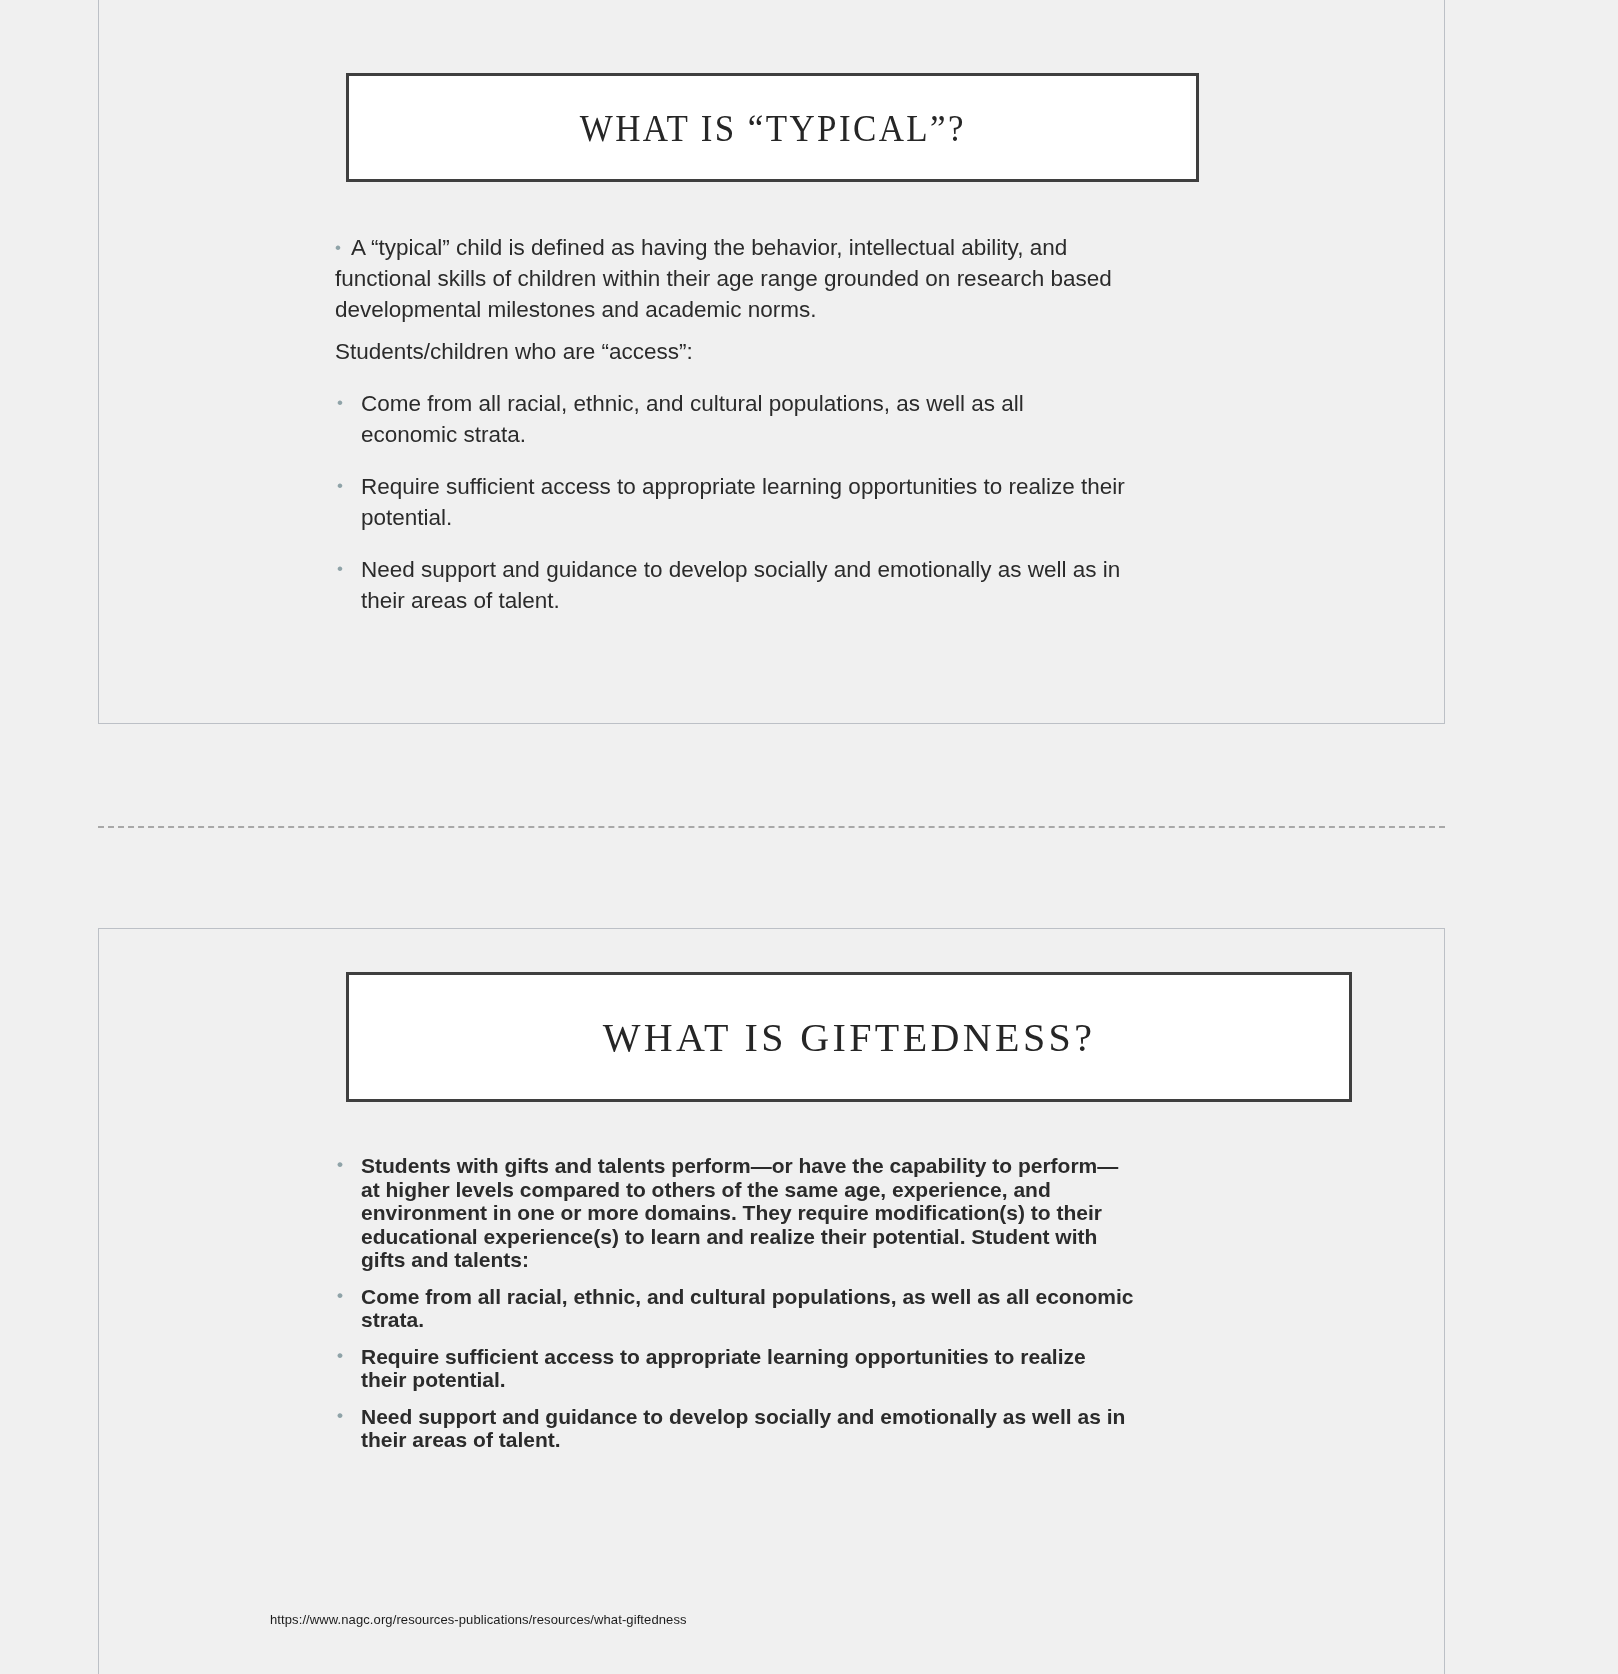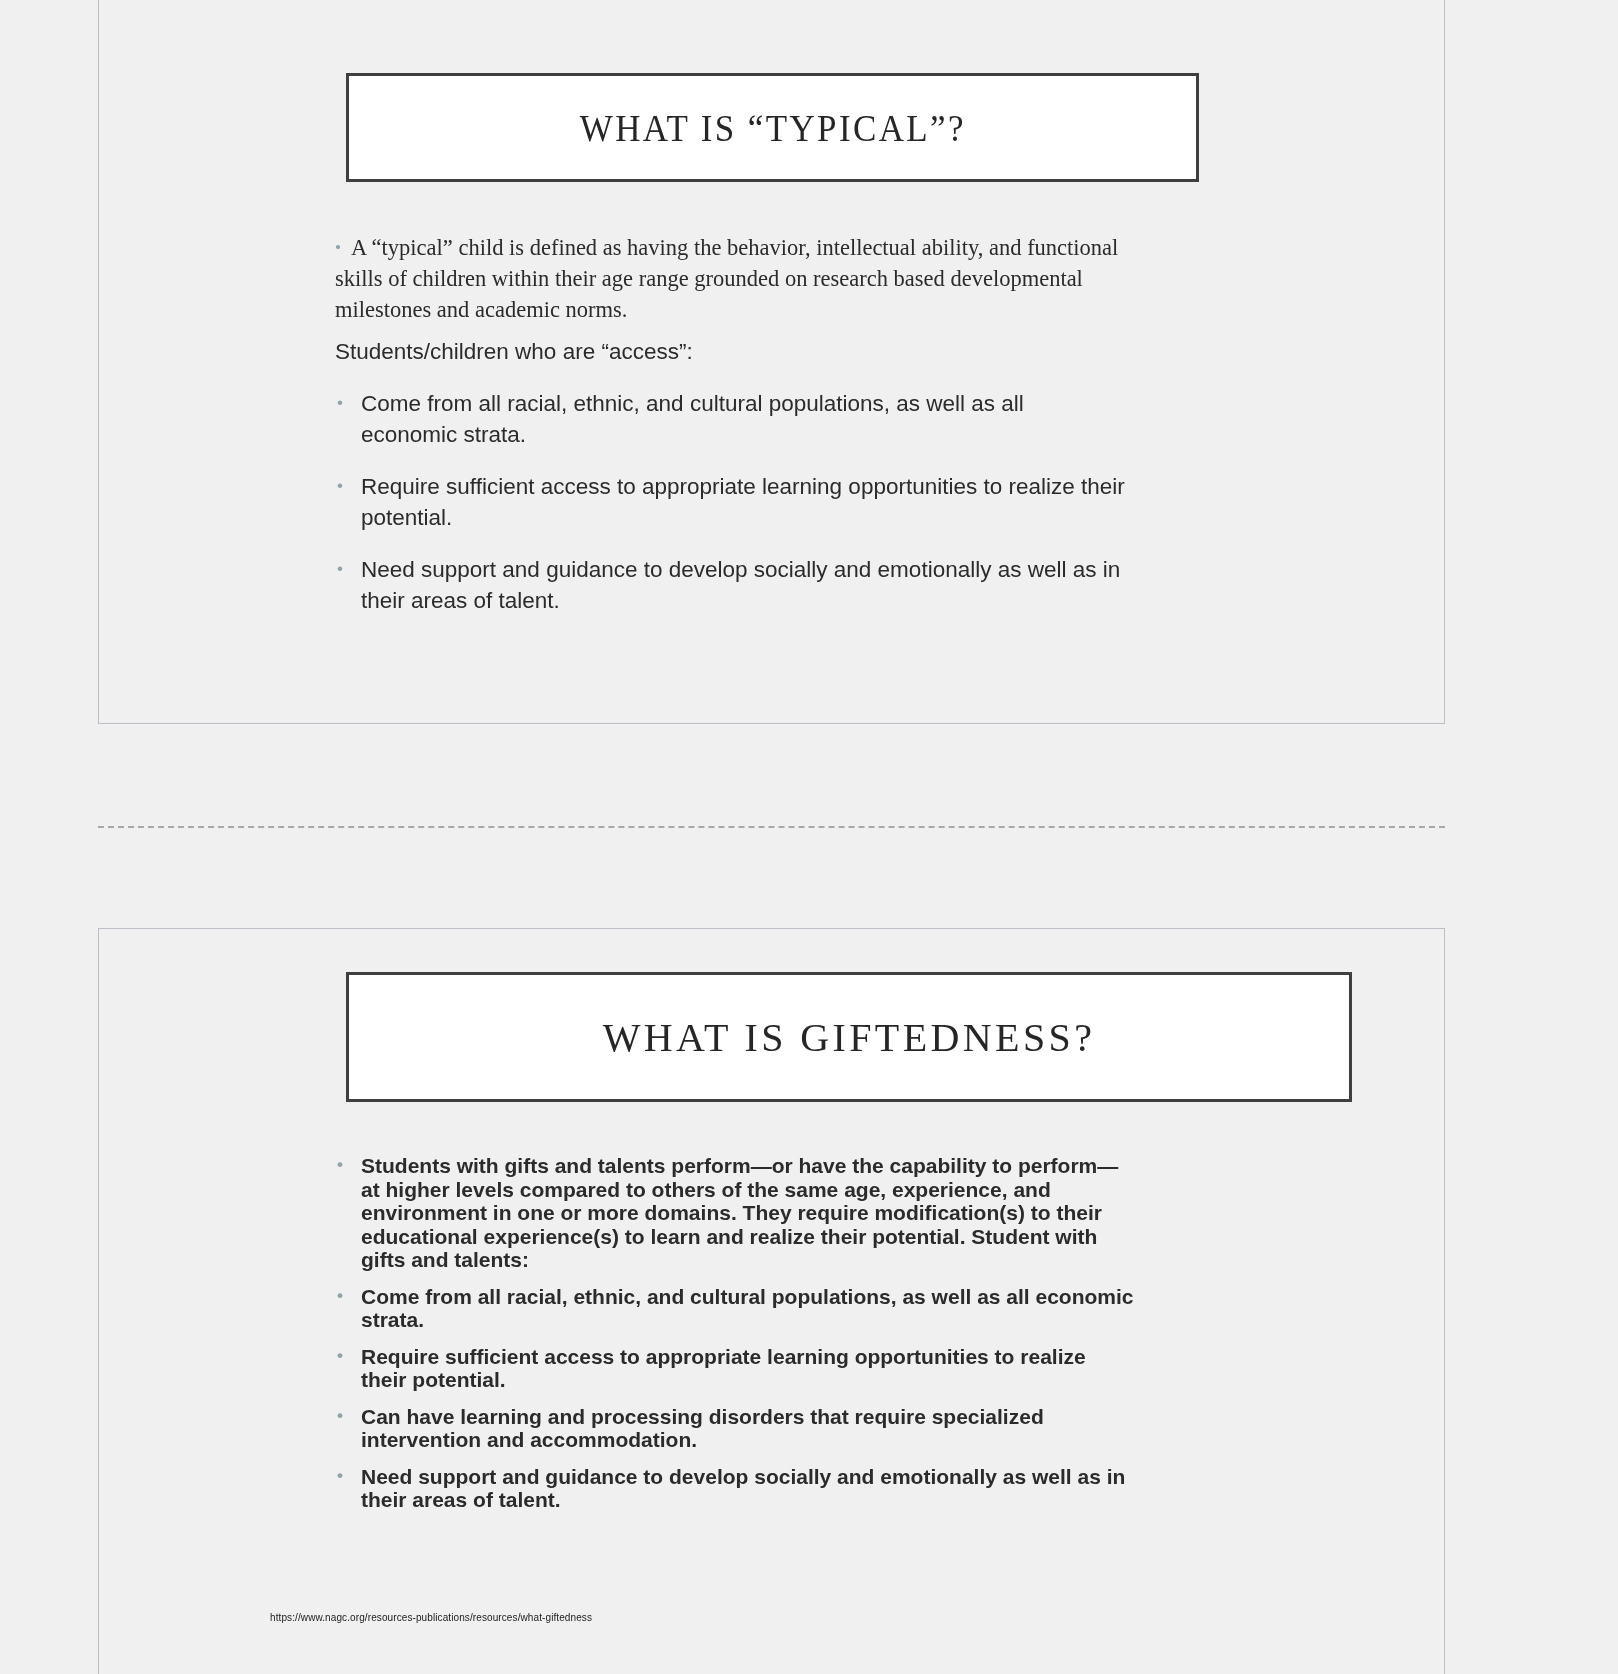--- a/index.html
+++ b/index.html
@@ -116,21 +116,20 @@
     font-size: 21px;
     line-height: 23.5px;
   }
 
   .para {
     position: relative;
     margin: 0 0 0 0;
   }
   .para--intro {
     text-indent: 0;
-    font-family: Liberation Serif, serif;
   }
   .para--lead {
     margin-top: 11px;
   }
 
   
   .inline-bullet {
     display: inline-block;
     color: #8fa3a8;
     font-size: 17px;
@@ -169,21 +168,21 @@
     margin-top: 7px;
     font-weight: bold;
   }
 
   
   .source-url {
     position: absolute;
     left: 270px;
     top: 1612px;
     font-family: "Liberation Sans", sans-serif;
-    font-size: 10px;
+    font-size: 13px;
     color: #1c1c1c;
     letter-spacing: 0.1px;
     white-space: nowrap;
   }
 </style>
 </head>
 <body>
 
 <div class="page">
 
@@ -228,23 +227,20 @@
         <li>
           <span>Students with gifts and talents perform—or have the capability to perform—at higher levels compared to others of the same age, experience, and environment in one or more domains. They require modification(s) to their educational experience(s) to learn and realize their potential. Student with gifts and talents:</span>
         </li>
         <li>
           <span>Come from all racial, ethnic, and cultural populations, as well as all economic strata.</span>
         </li>
         <li>
           <span>Require sufficient access to appropriate learning opportunities to realize their potential.</span>
         </li>
         <li>
-          <span>Can have learning and processing disorders that require specialized intervention and accommodation.</span>
-        </li>
-        <li>
           <span>Need support and guidance to develop socially and emotionally as well as in their areas of talent.</span>
         </li>
       </ul>
 
     </div>
   </section>
 
   <div class="source-url">https://www.nagc.org/resources-publications/resources/what-giftedness</div>
 
 </div>

